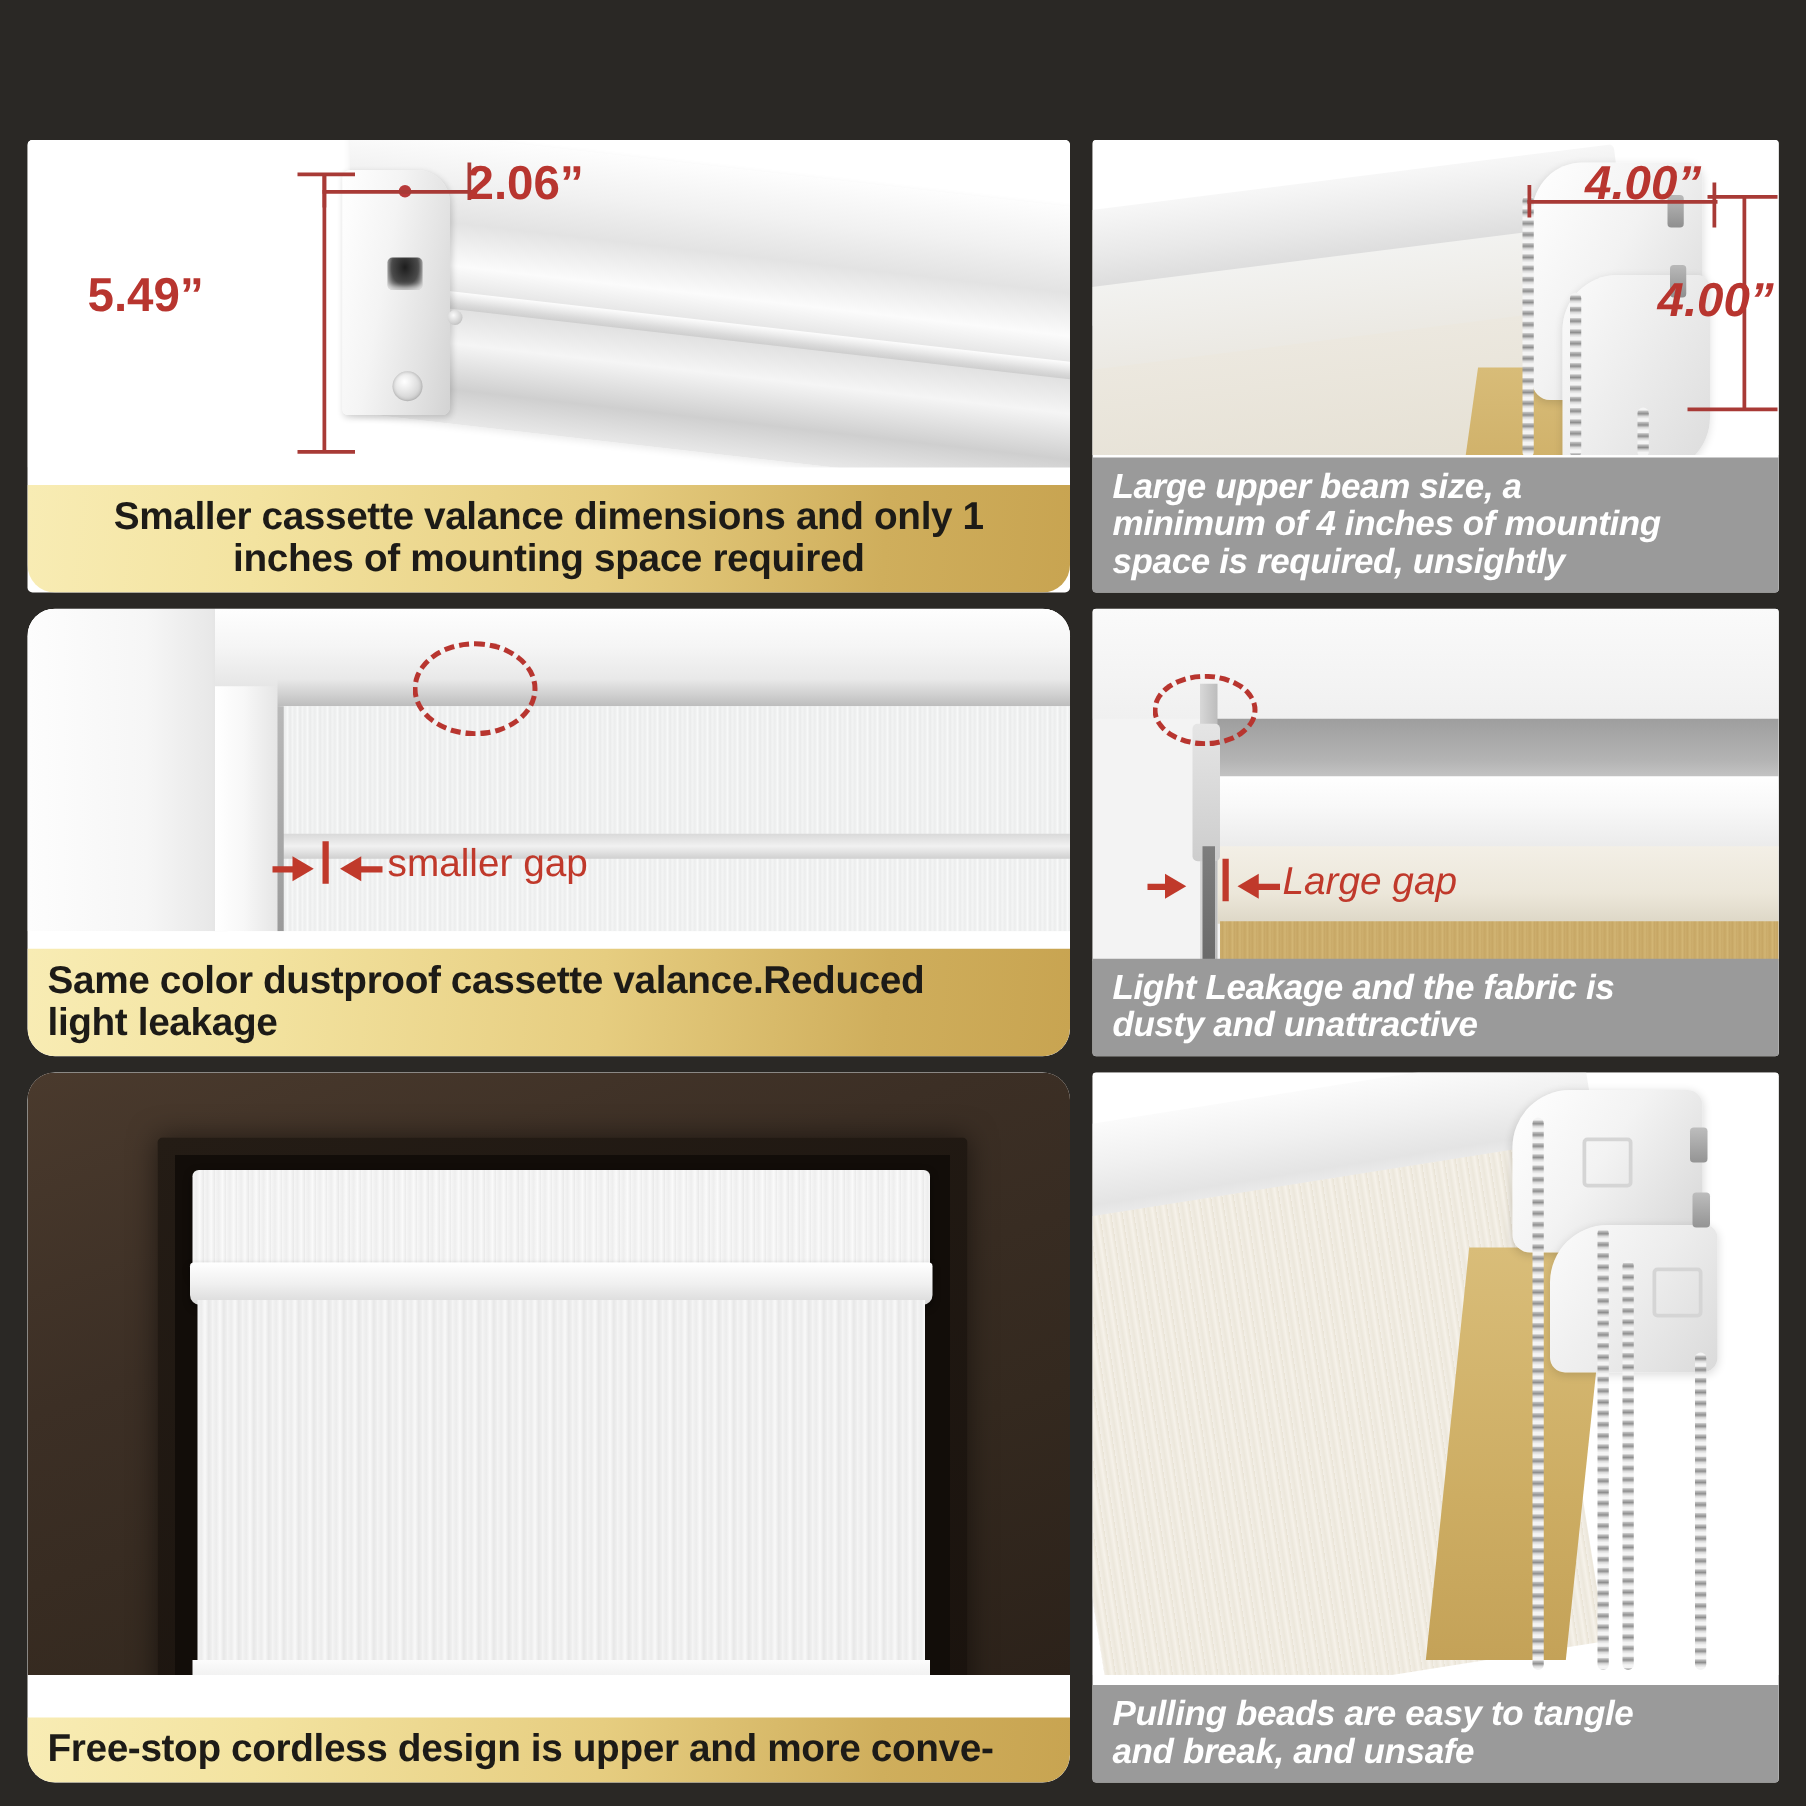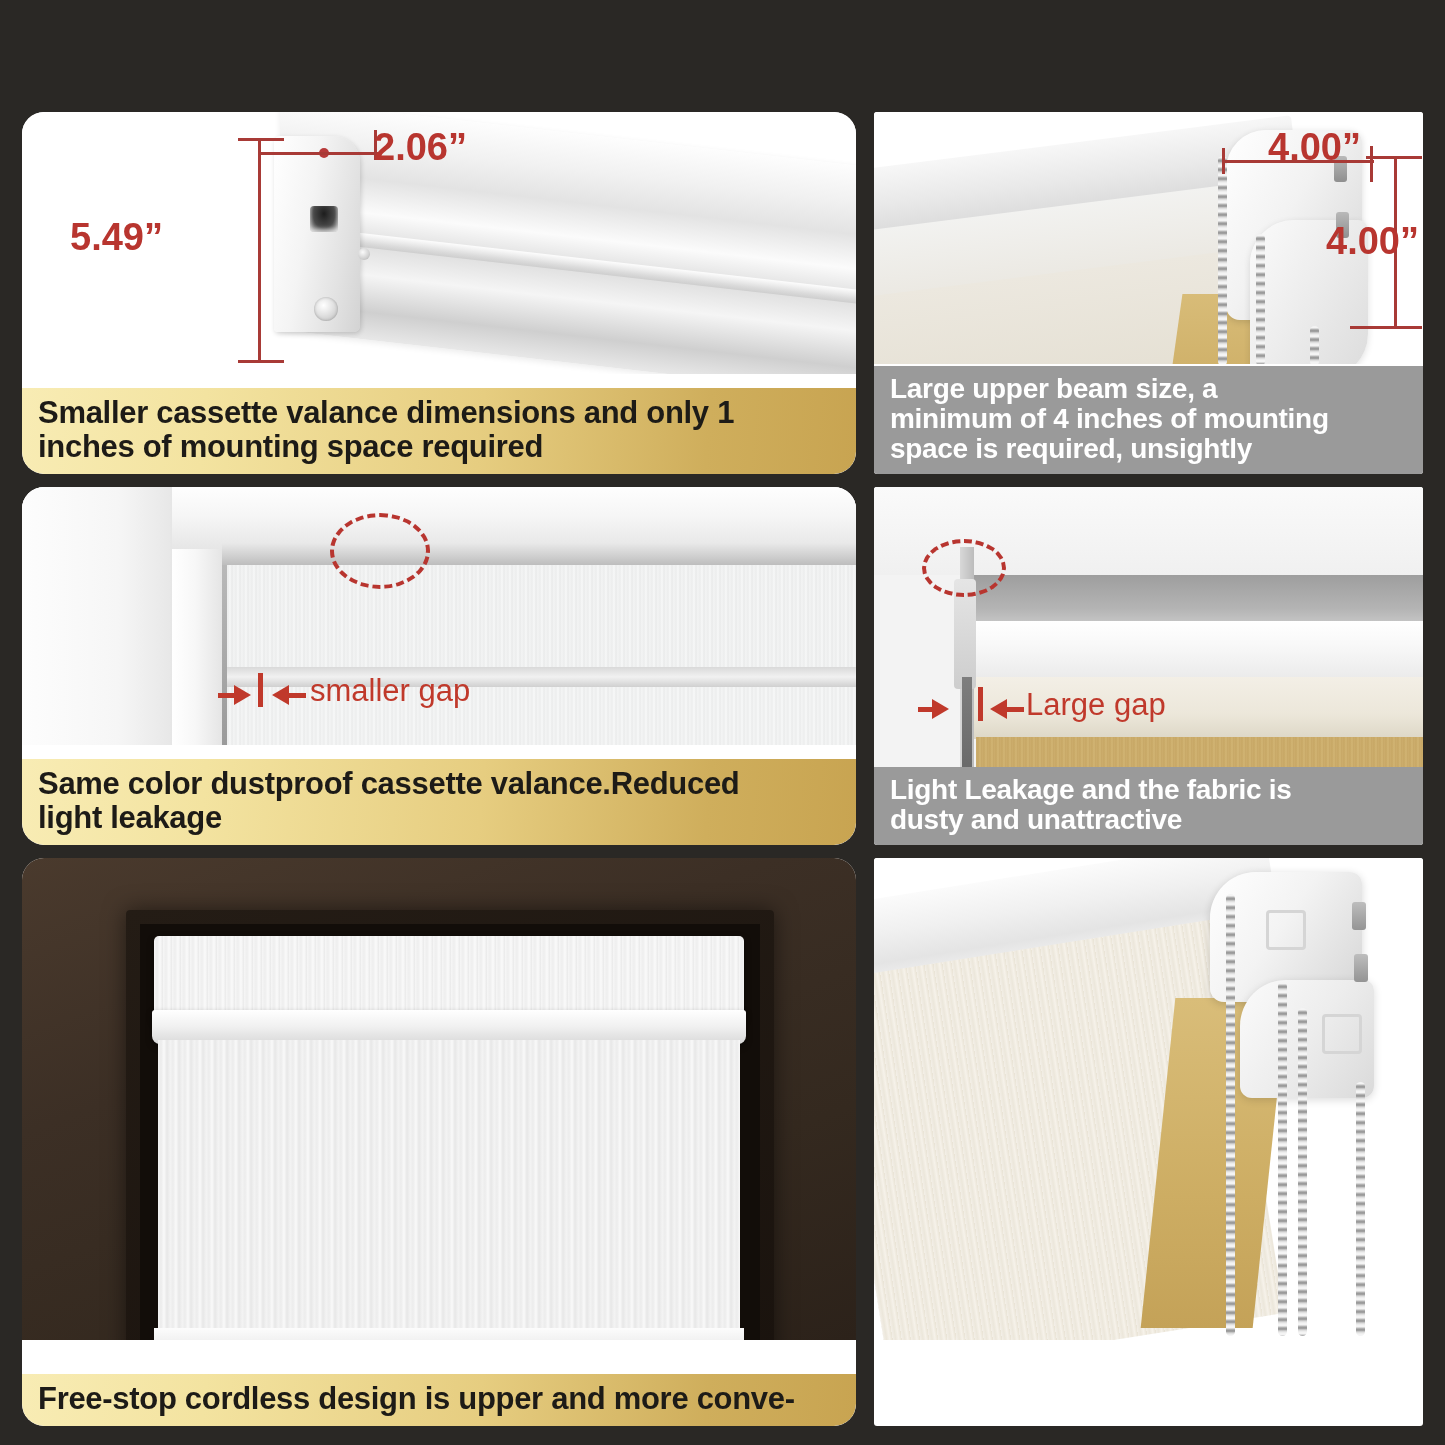--- a/index.html
+++ b/index.html
@@ -39,24 +39,24 @@
   .card {
     position: absolute;
     overflow: hidden;
     background: #ffffff;
   }
   .card.left  { left: 22px;  width: 834px; }
   .card.right { left: 874px; width: 549px; }
   .card.r1 { top: 112px; height: 362px; }
   .card.r2 { top: 487px; height: 358px; }
   .card.r3 { top: 858px; height: 568px; }
-  .card.left.r1  { border-radius: 22px; }
+  .card.left.r1  { border-radius: 4px; text-align: center; }
   .card.left.r2  { border-radius: 22px; }
   .card.left.r3  { border-radius: 22px; }
-  .card.right    { border-radius: 3px; }
+  .card.right    { border-radius: 3px; font-style: italic; }
 
   .photo {
     position: absolute;
     left: 0; right: 0; top: 0;
     overflow: hidden;
   }
 
   
   .caption {
     position: absolute;
@@ -524,15 +524,19 @@
       <div class="p6-bracket2"></div>
       <div class="p6-notch" style="left:478px; top:44px;"></div>
       <div class="p6-notch" style="left:480px; top:96px;"></div>
       <div class="p6-arrowicon" style="left:392px; top:52px;"></div>
       <div class="p6-arrowicon" style="left:448px; top:156px;"></div>
       <div class="bead-chain" style="left:352px; top:36px; height:442px;"></div>
       <div class="bead-chain" style="left:404px; top:124px; height:354px;"></div>
       <div class="bead-chain" style="left:424px; top:150px; height:328px;"></div>
       <div class="bead-chain" style="left:482px; top:224px; height:254px;"></div>
     </div>
+    <div class="caption gray">
+      <span class="line">Pulling beads are easy to tangle</span>
+      <span class="line">and break, and unsafe</span>
+    </div>
   </div>
 
 </div>
 
 </body></html>

